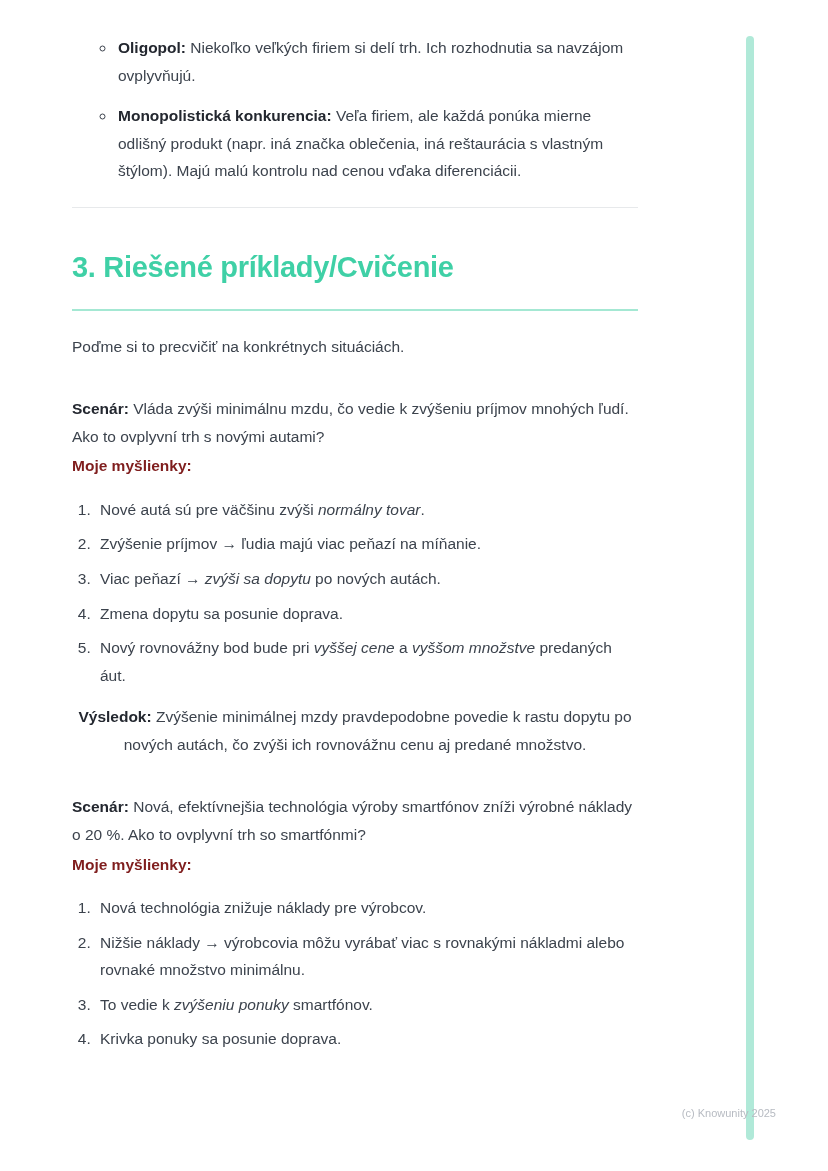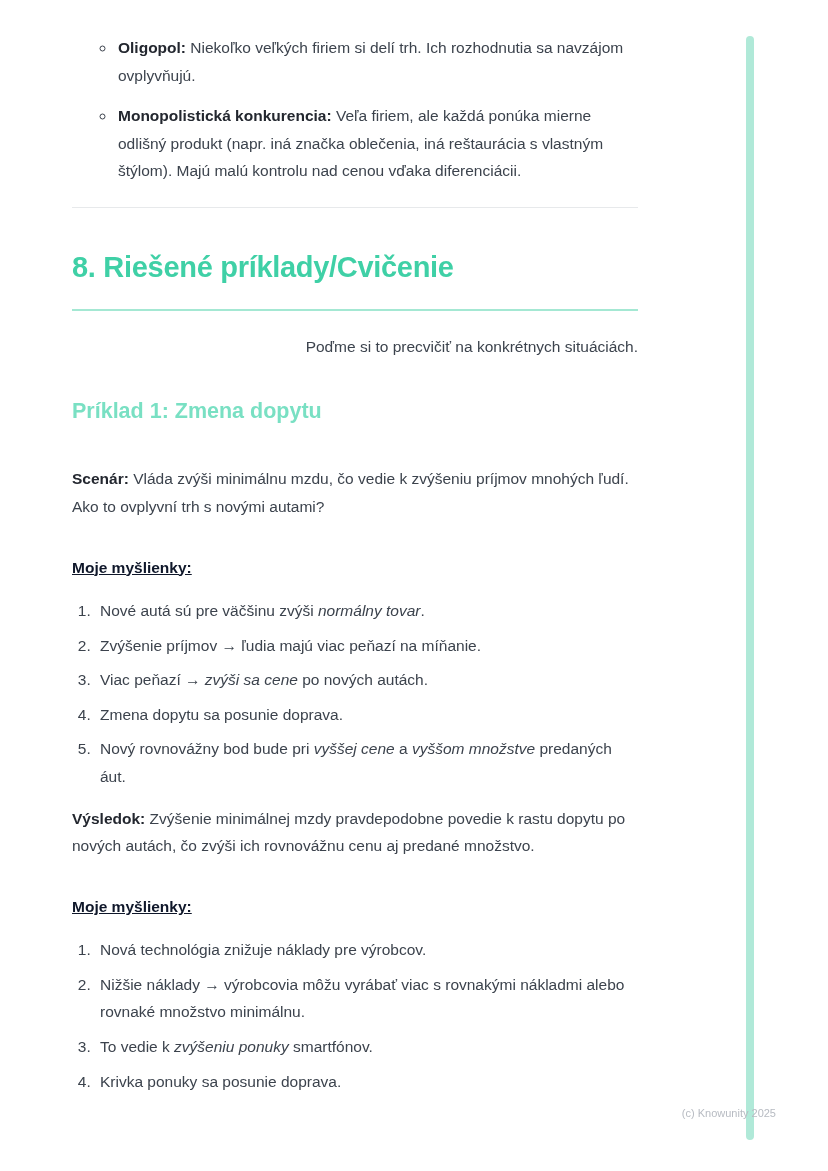--- a/index.html
+++ b/index.html
@@ -33,43 +33,42 @@
   }
   .section-title {
     color: #3fd0a6;
     font-size: 29px;
     font-weight: 700;
     letter-spacing: -0.3px;
     margin-top: 34px;
     padding-bottom: 15px;
     border-bottom: 2px solid #a4e8d3;
   }
-  .intro { margin-top: 22px; text-align: right; }
+  .intro { margin-top: 22px; }
   .example-title {
     color: #79e0c3;
     font-size: 21.5px;
     font-weight: 700;
     margin-top: 32px;
   }
   .para { margin-top: 35px; }
   .bold-line {
-    margin-top: 33px;
+    margin-top: 2px;
     font-weight: 700;
-    color: #0f172a;
-    text-decoration: underline;
+    color: #7f1d1d;
   }
   .steps {
     padding-left: 23px;
     margin-top: 16px;
   }
   .steps li {
     margin-bottom: 7px;
     padding-left: 5px;
   }
-  .result { margin-top: 14px; }
+  .result { margin-top: 14px; text-align: center; }
   .seg-b { font-weight: 700; color: #23272f; }
   .seg-i { font-style: italic; text-align: right; }
   .side-stripe {
     position: absolute;
     left: 746px; top: 36px;
     width: 8px; height: 1104px;
     border-radius: 4px;
     background: #b0e9d8;
   }
   .copyright {
@@ -85,41 +84,41 @@
 
 <div class="content">
 
   <ul class="bullet-list">
     <li><span class="seg-b">Oligopol:</span><span> Niekoľko veľkých firiem si delí trh. Ich rozhodnutia sa navzájom ovplyvňujú.</span></li>
     <li><span class="seg-b">Monopolistická konkurencia:</span><span> Veľa firiem, ale každá ponúka mierne odlišný produkt (napr. iná značka oblečenia, iná reštaurácia s vlastným štýlom). Majú malú kontrolu nad cenou vďaka diferenciácii.</span></li>
   </ul>
 
   <hr class="divider">
 
-  <h2 class="section-title">8. Riešené príklady/Cvičenie</h2>
+  <h2 class="section-title">3. Riešené príklady/Cvičenie</h2>
 
   <p class="intro">Poďme si to precvičiť na konkrétnych situáciách.</p>
 
-  <h3 class="example-title">Príklad 1: Zmena dopytu</h3>
 
   <p class="para"><span class="seg-b">Scenár:</span><span> Vláda zvýši minimálnu mzdu, čo vedie k zvýšeniu príjmov mnohých ľudí. Ako to ovplyvní trh s novými autami?</span></p>
 
   <p class="bold-line">Moje myšlienky:</p>
 
   <ol class="steps">
     <li><span>Nové autá sú pre väčšinu zvýši </span><span class="seg-i">normálny tovar</span><span>.</span></li>
     <li><span>Zvýšenie príjmov → ľudia majú viac peňazí na míňanie.</span></li>
-    <li><span>Viac peňazí → </span><span class="seg-i">zvýši sa cene</span><span> po nových autách.</span></li>
+    <li><span>Viac peňazí → </span><span class="seg-i">zvýši sa dopytu</span><span> po nových autách.</span></li>
     <li><span>Zmena dopytu sa posunie doprava.</span></li>
     <li><span>Nový rovnovážny bod bude pri </span><span class="seg-i">vyššej cene</span><span> a </span><span class="seg-i">vyššom množstve</span><span> predaných áut.</span></li>
   </ol>
 
   <p class="result"><span class="seg-b">Výsledok:</span><span> Zvýšenie minimálnej mzdy pravdepodobne povedie k rastu dopytu po nových autách, čo zvýši ich rovnovážnu cenu aj predané množstvo.</span></p>
 
 
+  <p class="para"><span class="seg-b">Scenár:</span><span> Nová, efektívnejšia technológia výroby smartfónov zníži výrobné náklady o 20 %. Ako to ovplyvní trh so smartfónmi?</span></p>
 
   <p class="bold-line">Moje myšlienky:</p>
 
   <ol class="steps">
     <li><span>Nová technológia znižuje náklady pre výrobcov.</span></li>
     <li><span>Nižšie náklady → výrobcovia môžu vyrábať viac s rovnakými nákladmi alebo rovnaké množstvo minimálnu.</span></li>
     <li><span>To vedie k </span><span class="seg-i">zvýšeniu ponuky</span><span> smartfónov.</span></li>
     <li><span>Krivka ponuky sa posunie doprava.</span></li>
 
   </ol>

